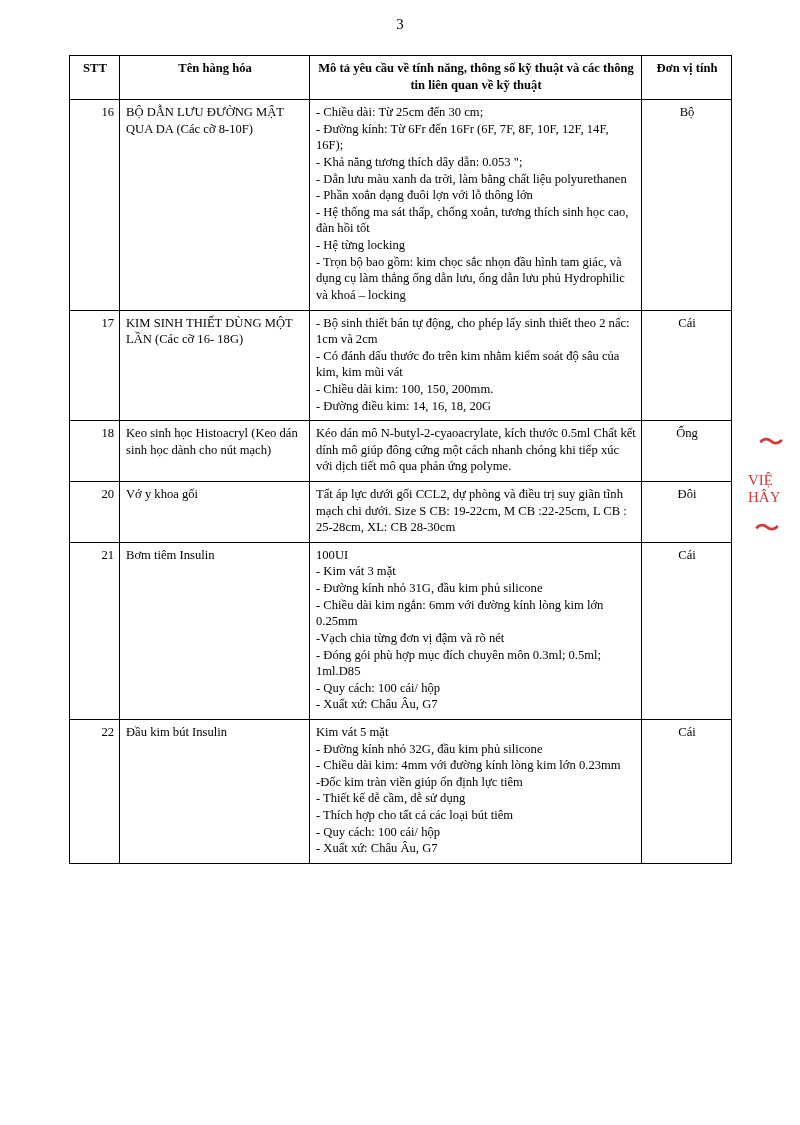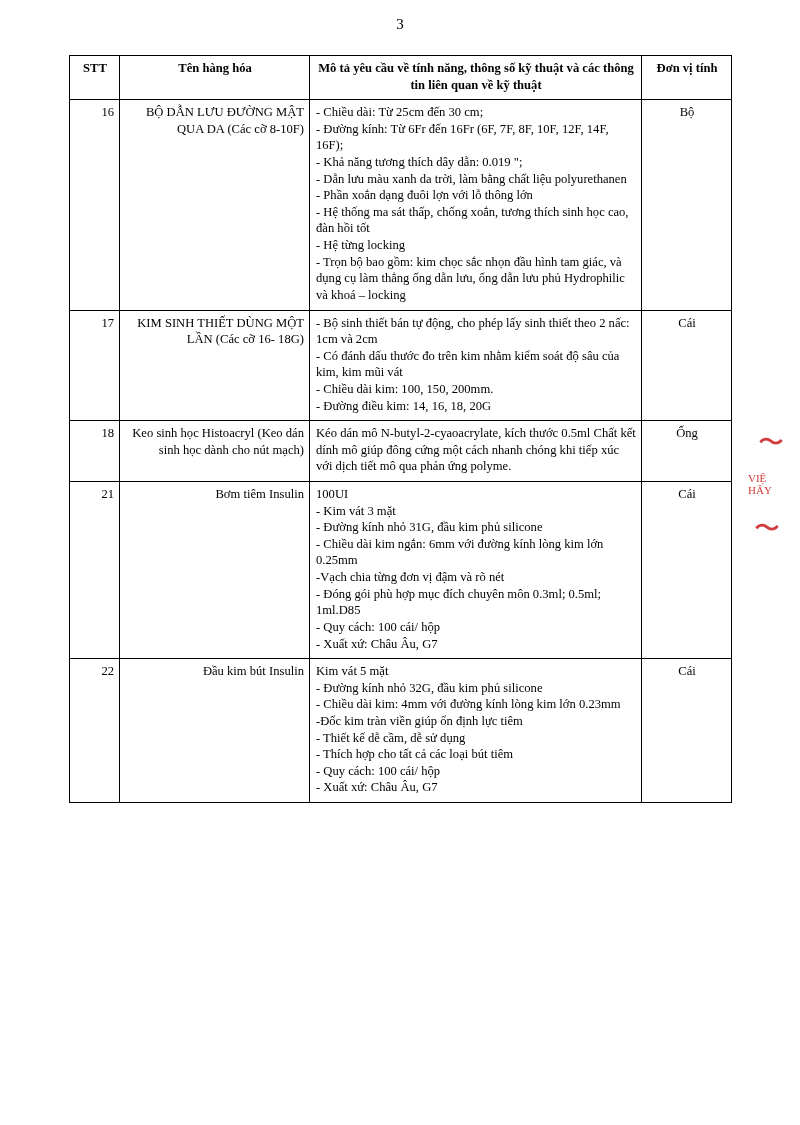--- a/index.html
+++ b/index.html
@@ -57,21 +57,21 @@
   col.c-name { width: 190px; }
   col.c-desc { width: 332px; }
   col.c-unit { width: 90px; }
 
   td.stt {
     text-align: right;
     vertical-align: middle;
     font-size: 13px;
   }
   td.name {
-    text-align: right;
+    text-align: left;
     vertical-align: middle;
     font-size: 13px;
     line-height: 1.35;
   }
   td.unit {
     text-align: center;
     vertical-align: middle;
     font-size: 13px;
     margin-top: 48px;
   }
@@ -89,21 +89,21 @@
     top: 430px;
     width: 52px;
     height: 140px;
     pointer-events: none;
   }
   .stamp-text {
     position: absolute;
     left: 2px;
     top: 42px;
     color: #d23b3b;
-    font-size: 11px;
+    font-size: 15px;
     font-family: "Liberation Serif", serif;
     line-height: 1.1;
     letter-spacing: 0px;
   }
   .stamp-swoosh {
     position: absolute;
     color: #d23b3b;
     font-size: 26px;
     line-height: 1;
   }
@@ -131,21 +131,21 @@
       </tr>
     </thead>
     <tbody>
 
       <tr>
         <td class="stt">16</td>
         <td class="name">BỘ DẪN LƯU ĐƯỜNG MẬT QUA DA (Các cỡ 8-10F)</td>
         <td class="desc">
           <span class="line">- Chiều dài: Từ 25cm đến 30 cm;</span>
           <span class="line">- Đường kính: Từ 6Fr đến 16Fr (6F, 7F, 8F, 10F, 12F, 14F, 16F);</span>
-          <span class="line">- Khả năng tương thích dây dẫn: 0.019 ";</span>
+          <span class="line">- Khả năng tương thích dây dẫn: 0.053 ";</span>
           <span class="line">- Dẫn lưu màu xanh da trời, làm bằng chất liệu polyurethanen</span>
           <span class="line">- Phần xoắn dạng đuôi lợn với lỗ thông lớn</span>
           <span class="line">- Hệ thống ma sát thấp, chống xoắn, tương thích sinh học cao, đàn hồi tốt</span>
           <span class="line">- Hệ từng locking</span>
           <span class="line">- Trọn bộ bao gồm: kim chọc sắc nhọn đầu hình tam giác, và dụng cụ làm thẳng ống dẫn lưu, ống dẫn lưu phủ Hydrophilic và khoá – locking</span>
         </td>
         <td class="unit">Bộ</td>
       </tr>
 
       <tr>
@@ -163,20 +163,28 @@
       <tr>
         <td class="stt">18</td>
         <td class="name">Keo sinh học Histoacryl (Keo dán sinh học dành cho nút mạch)</td>
         <td class="desc">
           <span class="line">Kéo dán mô N-butyl-2-cyaoacrylate, kích thước 0.5ml Chất kết dính mô giúp đông cứng một cách nhanh chóng khi tiếp xúc với dịch tiết mô qua phản ứng polyme.</span>
         </td>
         <td class="unit">Ống</td>
       </tr>
 
 
+      <tr>
+        <td class="stt">20</td>
+        <td class="name">Vớ y khoa gối</td>
+        <td class="desc">
+          <span class="line">Tất áp lực dưới gối CCL2, dự phòng và điều trị suy giãn tĩnh mạch chi dưới. Size S CB: 19-22cm, M CB :22-25cm, L CB : 25-28cm, XL: CB 28-30cm</span>
+        </td>
+        <td class="unit">Đôi</td>
+      </tr>
 
       <tr>
         <td class="stt">21</td>
         <td class="name">Bơm tiêm Insulin</td>
         <td class="desc">
           <span class="line">100UI</span>
           <span class="line">- Kim vát 3 mặt</span>
           <span class="line">- Đường kính nhỏ 31G, đầu kim phủ silicone</span>
           <span class="line">- Chiều dài kim ngắn: 6mm với đường kính lòng kim lớn 0.25mm</span>
           <span class="line">-Vạch chia từng đơn vị đậm và rõ nét</span>

